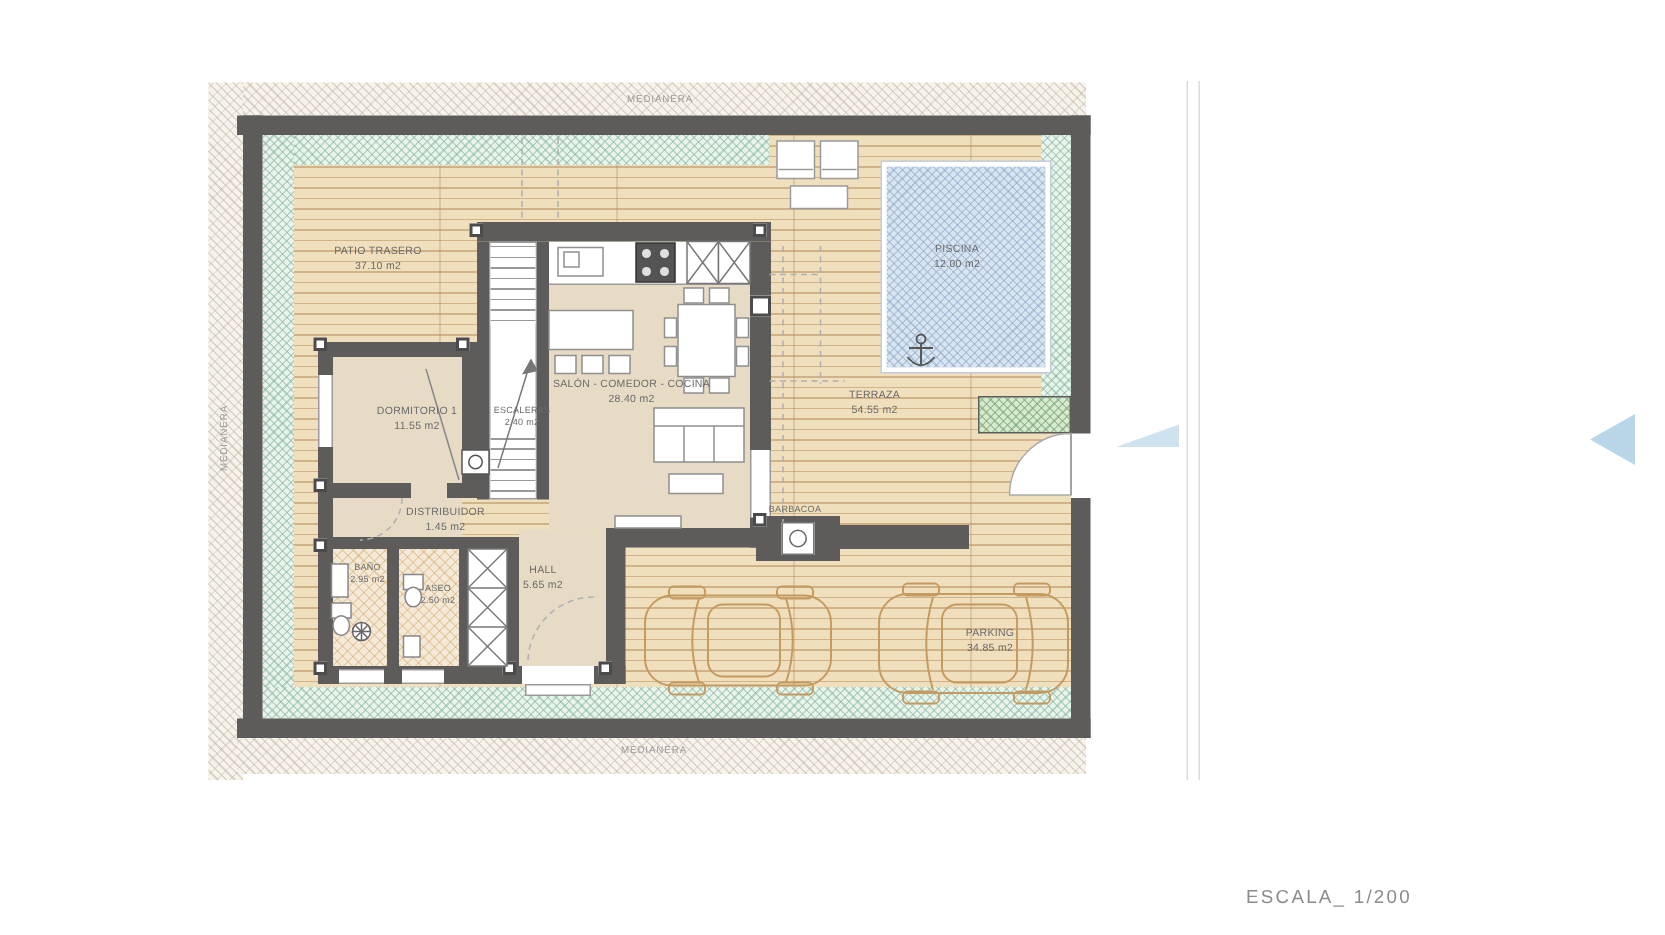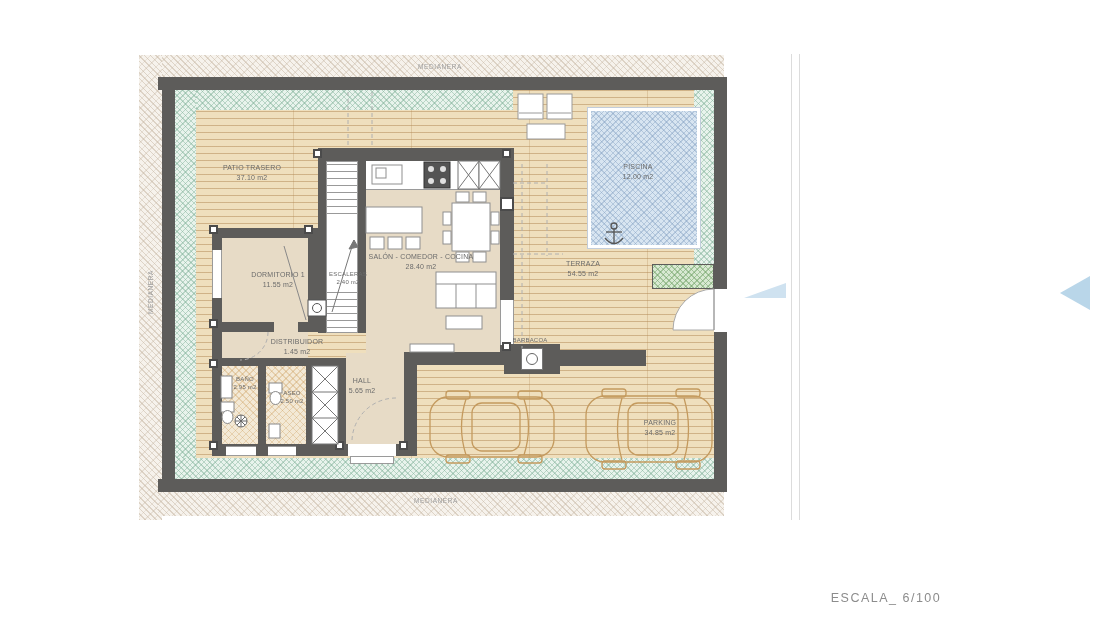--- a/index.html
+++ b/index.html
@@ -316,13 +316,13 @@
 
 <div class="med" style="left:440px;top:63px">MEDIANERA</div>
 <div class="med vert" style="left:150px;top:292px">MEDIANERA</div>
 <div class="med" style="left:436px;top:497px">MEDIANERA</div>
 
 <div class="vline" style="left:791px;top:54px;height:466px"></div>
 <div class="vline" style="left:799px;top:54px;height:466px"></div>
 
 <div class="arrow-left" style="left:1060px;top:276px"></div>
 
-<div class="scale-lbl" style="left:886px;top:591px">ESCALA_ 6/100</div>
+<div class="scale-lbl" style="left:886px;top:591px">ESCALA_ 1/200</div>
 
 </body></html>

